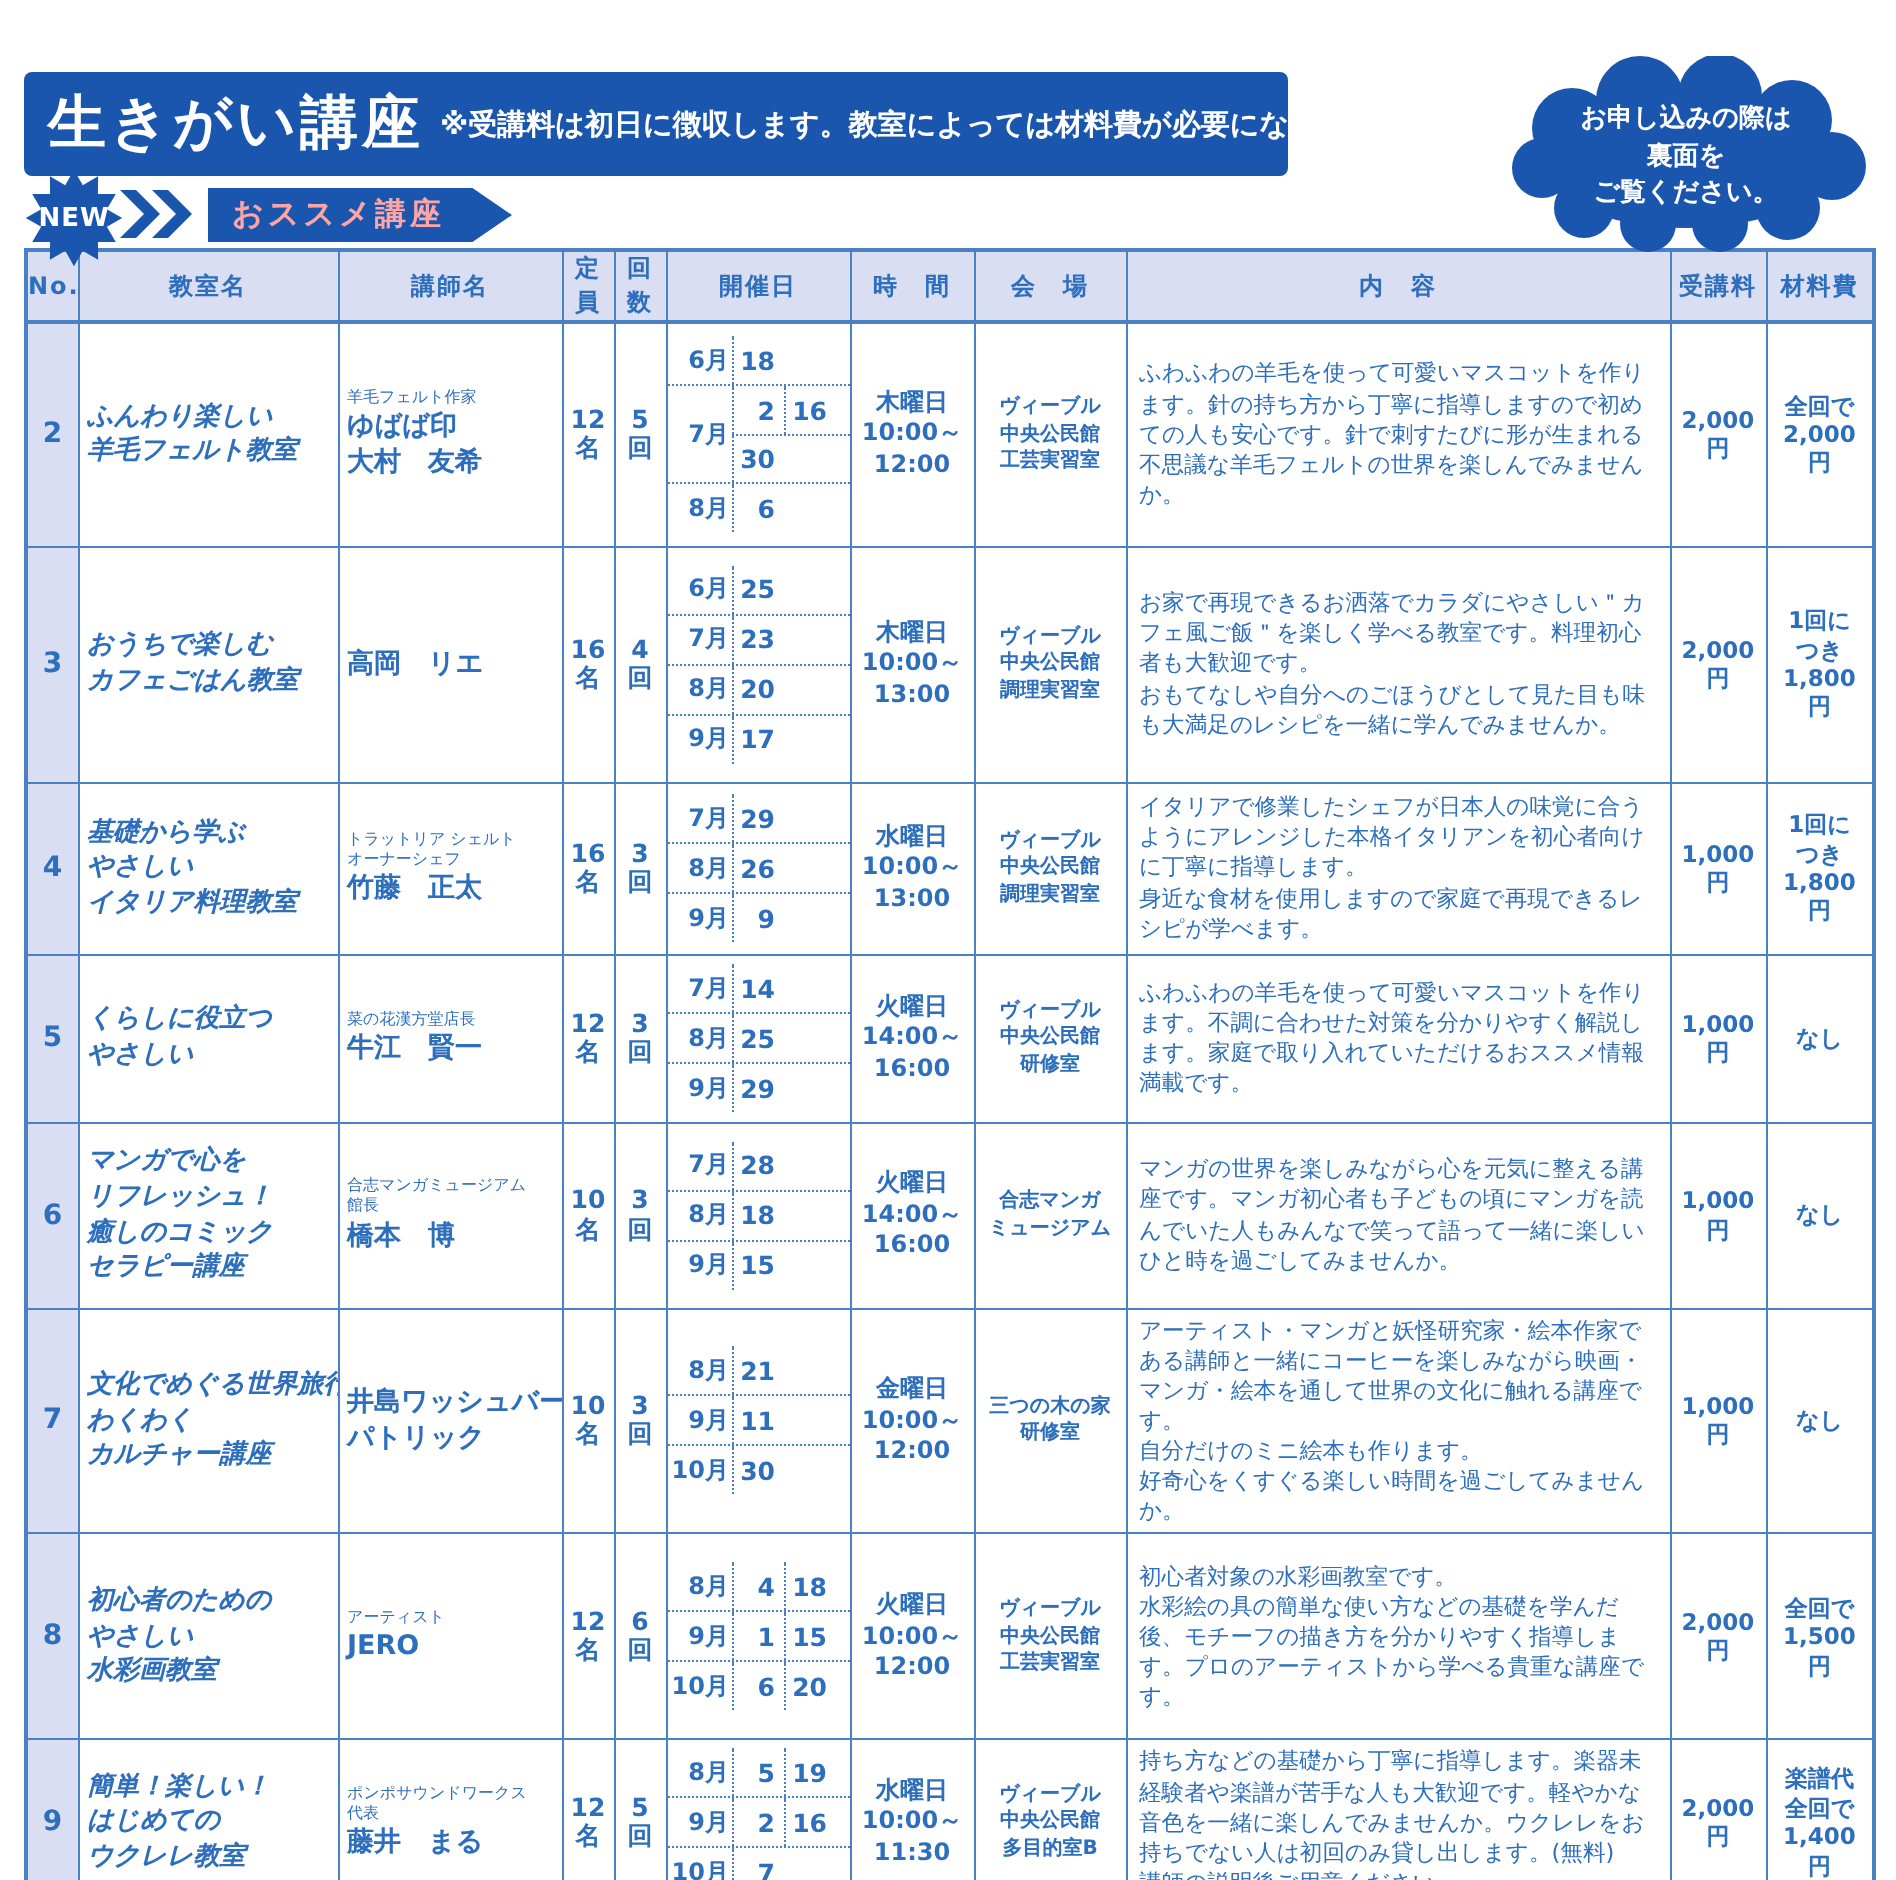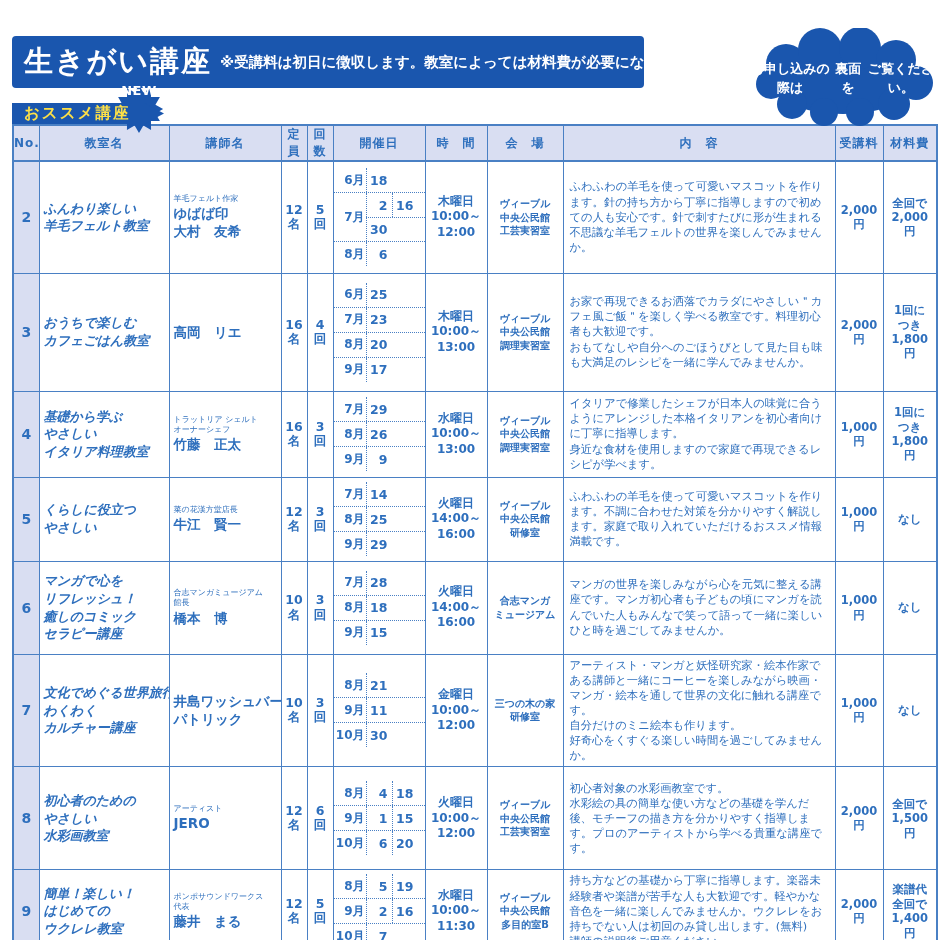--- a/index.html
+++ b/index.html
@@ -19,34 +19,34 @@
   .header-bar{
     position:absolute;left:0;top:0;width:632px;height:52px;
     background:var(--blue);border-radius:4px;
     display:flex;align-items:center;padding:0 12px;color:#fff;
   }
   .header-bar .title{font-size:29px;font-weight:700;letter-spacing:2px;white-space:nowrap;}
   .header-bar .note{font-size:14.5px;font-weight:700;margin-left:8px;white-space:nowrap;}
   .cloud{position:absolute;right:-2px;top:-8px;width:190px;height:100px;}
   .cloud svg{position:absolute;inset:0;}
   .cloud .cloud-text{
-    position:absolute;inset:0;display:flex;flex-direction:row;
+    position:absolute;inset:0;display:flex;flex-direction:column;
     align-items:center;justify-content:center;color:#fff;font-weight:700;
     font-size:13px;line-height:1.45;text-align:center;padding-top:2px;
   }
-  .promo-row{position:absolute;left:0;top:58px;height:30px;display:flex;align-items:flex-end;flex-direction:column;}
+  .promo-row{position:absolute;left:0;top:58px;height:30px;display:flex;align-items:flex-start;}
   .new-badge{position:relative;width:50px;height:50px;margin-top:-10px;}
   .new-badge svg{position:absolute;inset:0;}
   .new-badge .new-label{
     position:absolute;inset:0;display:flex;align-items:center;justify-content:center;
     color:#fff;font-weight:700;font-size:13px;letter-spacing:.5px;
   }
   .chevrons{margin:0 2px 0 -4px;display:flex;}
   .ribbon{
-    height:27px;min-width:152px;background:var(--blue);color:#fde047;
+    height:27px;min-width:152px;background:var(--blue);color:#fca5a5;
     clip-path:polygon(0 0,87% 0,100% 50%,87% 100%,0 100%);
     display:flex;align-items:center;padding:0 26px 0 12px;
     font-size:15.5px;font-weight:700;letter-spacing:2px;
   }
   .promo-desc{margin-left:8px;font-size:14px;font-weight:700;color:var(--txt);white-space:nowrap;}
   
   table.course{
     width:924px;margin:0 12px;border-collapse:collapse;table-layout:fixed;
     border:2px solid var(--brd);
   }

